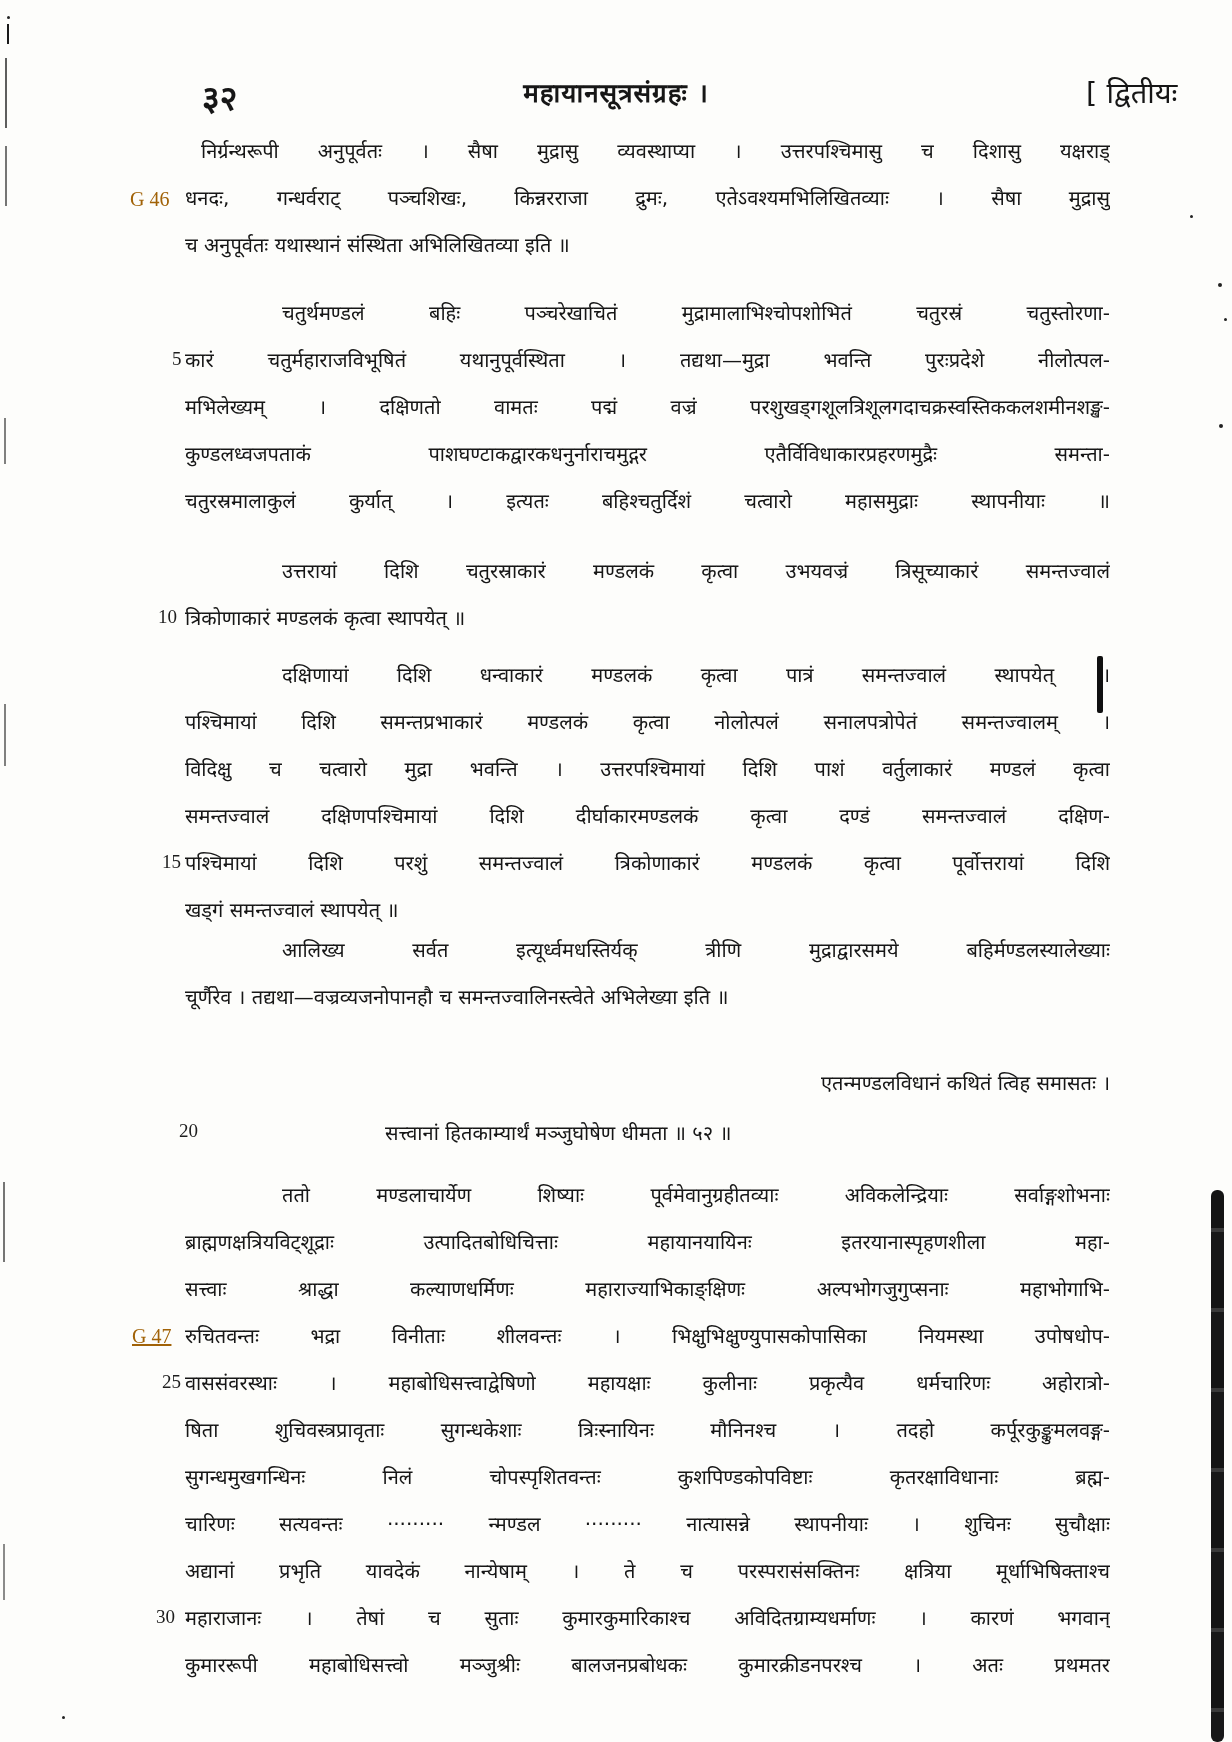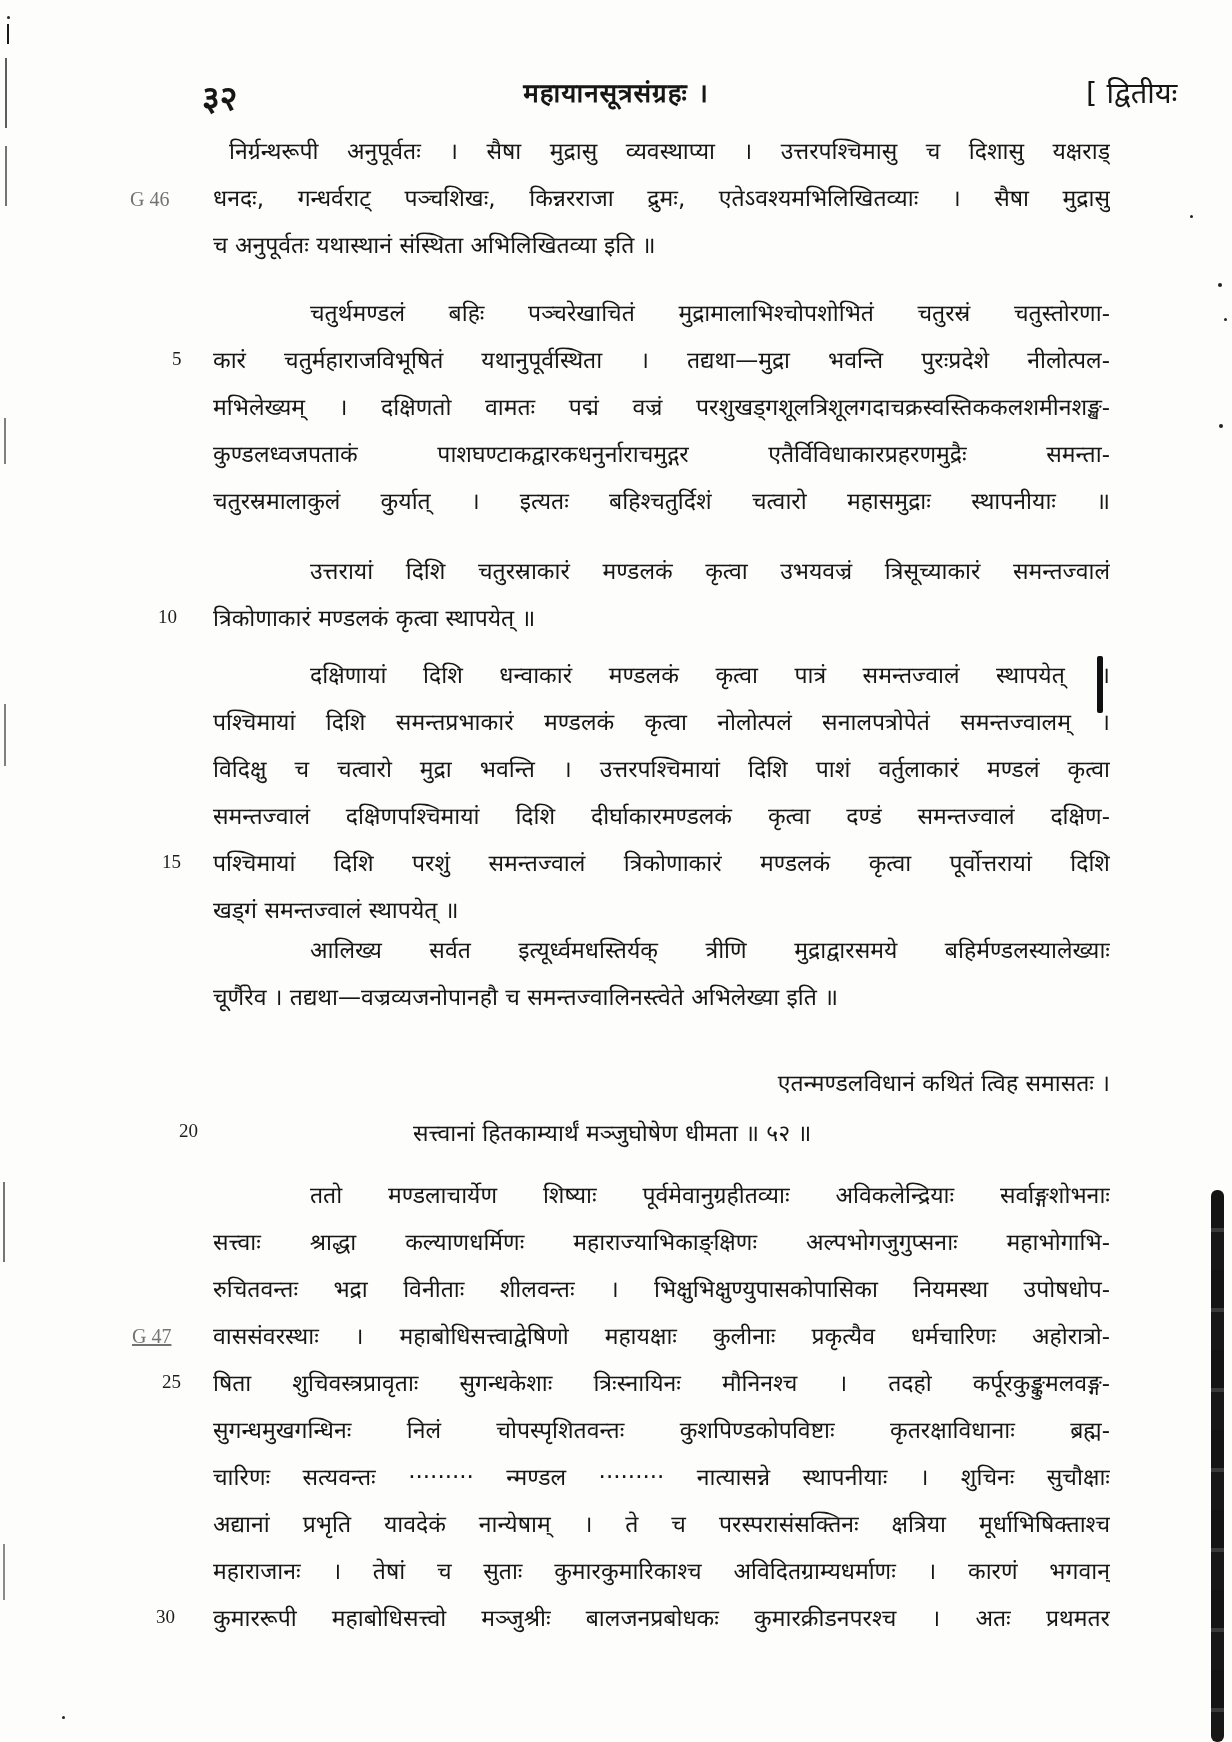--- a/index.html
+++ b/index.html
@@ -11,31 +11,31 @@
     font-family:"DejaVu Sans", sans-serif;
     color:#161616;
   }
   
   .hdr-num{position:absolute;left:202px;top:74px;font-size:34px;font-weight:bold;}
   .hdr-title{position:absolute;left:0;top:74px;width:1232px;text-align:center;font-size:26px;font-weight:bold;letter-spacing:1px;}
   .hdr-sec{position:absolute;left:1086px;top:72px;font-size:29px;}
   
   .para{position:absolute;left:185px;width:925px;}
   .line{
-    height:47px;line-height:47px;font-size:23px;
-    white-space:nowrap;overflow:hidden;margin-left:28px;
+    height:47px;line-height:47px;font-size:20px;
+    white-space:nowrap;overflow:hidden;
   }
   .just{text-align:justify;text-align-last:justify;}
   .indent{padding-left:97px;}
   .indent-sm{padding-left:16px;}
   .verse .line{height:50px;line-height:50px;}
   .v1{padding-left:235px;text-align:right;}
   .v2{padding-left:200px;}
   
-  .mnote{position:absolute;font-family:"Liberation Serif", serif;font-size:20px;color:#737373;}
+  .mnote{position:absolute;font-family:"Liberation Serif", serif;font-size:20px;color:#a16207;}
   .mnum{position:absolute;font-family:"Liberation Serif", serif;font-size:19px;color:#1d1d1d;}
   
   .art{position:absolute;background:#1a1a1a;}
   .dot{position:absolute;background:#222;border-radius:50%;}
   .rbar{position:absolute;left:1097px;top:656px;width:6px;height:57px;background:#101010;border-radius:2px;}
   .rstreak{
     position:absolute;left:1211px;top:1190px;width:13px;height:552px;
     border-radius:6px;
     background:repeating-linear-gradient(180deg,#141414 0 38px,#3a3a3a 38px 42px,#181818 42px 80px);
   }
@@ -91,20 +91,21 @@
     <div class="line">चूर्णैरेव । तद्यथा—वज्रव्यजनोपानहौ च समन्तज्वालिनस्त्वेते अभिलेख्या इति ॥</div>
   </div>
 
   <div class="para verse" style="top:1058px;">
     <div class="line v1">एतन्मण्डलविधानं कथितं त्विह समासतः ।</div>
     <div class="line v2">सत्त्वानां हितकाम्यार्थं मञ्जुघोषेण धीमता ॥ ५२ ॥</div>
   </div>
 
   <div class="para" style="top:1172px;">
     <div class="line just indent">ततो मण्डलाचार्येण शिष्याः पूर्वमेवानुग्रहीतव्याः अविकलेन्द्रियाः सर्वाङ्गशोभनाः</div>
+    <div class="line just">ब्राह्मणक्षत्रियविट्शूद्राः उत्पादितबोधिचित्ताः महायानयायिनः इतरयानास्पृहणशीला महा-</div>
     <div class="line just">सत्त्वाः श्राद्धा कल्याणधर्मिणः महाराज्याभिकाङ्क्षिणः अल्पभोगजुगुप्सनाः महाभोगाभि-</div>
     <div class="line just">रुचितवन्तः भद्रा विनीताः शीलवन्तः । भिक्षुभिक्षुण्युपासकोपासिका नियमस्था उपोषधोप-</div>
     <div class="line just">वाससंवरस्थाः । महाबोधिसत्त्वाद्वेषिणो महायक्षाः कुलीनाः प्रकृत्यैव धर्मचारिणः अहोरात्रो-</div>
     <div class="line just">षिता शुचिवस्त्रप्रावृताः सुगन्धकेशाः त्रिःस्नायिनः मौनिनश्च ।  तदहो कर्पूरकुङ्कुमलवङ्ग-</div>
     <div class="line just">सुगन्धमुखगन्धिनः निलं चोपस्पृशितवन्तः कुशपिण्डकोपविष्टाः कृतरक्षाविधानाः ब्रह्म-</div>
     <div class="line just">चारिणः सत्यवन्तः ········· न्मण्डल ········· नात्यासन्ने स्थापनीयाः । शुचिनः सुचौक्षाः</div>
     <div class="line just">अद्यानां प्रभृति यावदेकं नान्येषाम् । ते च परस्परासंसक्तिनः क्षत्रिया मूर्धाभिषिक्ताश्च</div>
     <div class="line just">महाराजानः । तेषां च सुताः कुमारकुमारिकाश्च अविदितग्राम्यधर्माणः । कारणं भगवान्</div>
     <div class="line just">कुमाररूपी महाबोधिसत्त्वो मञ्जुश्रीः बालजनप्रबोधकः कुमारक्रीडनपरश्च ।  अतः प्रथमतर</div>
   </div>

